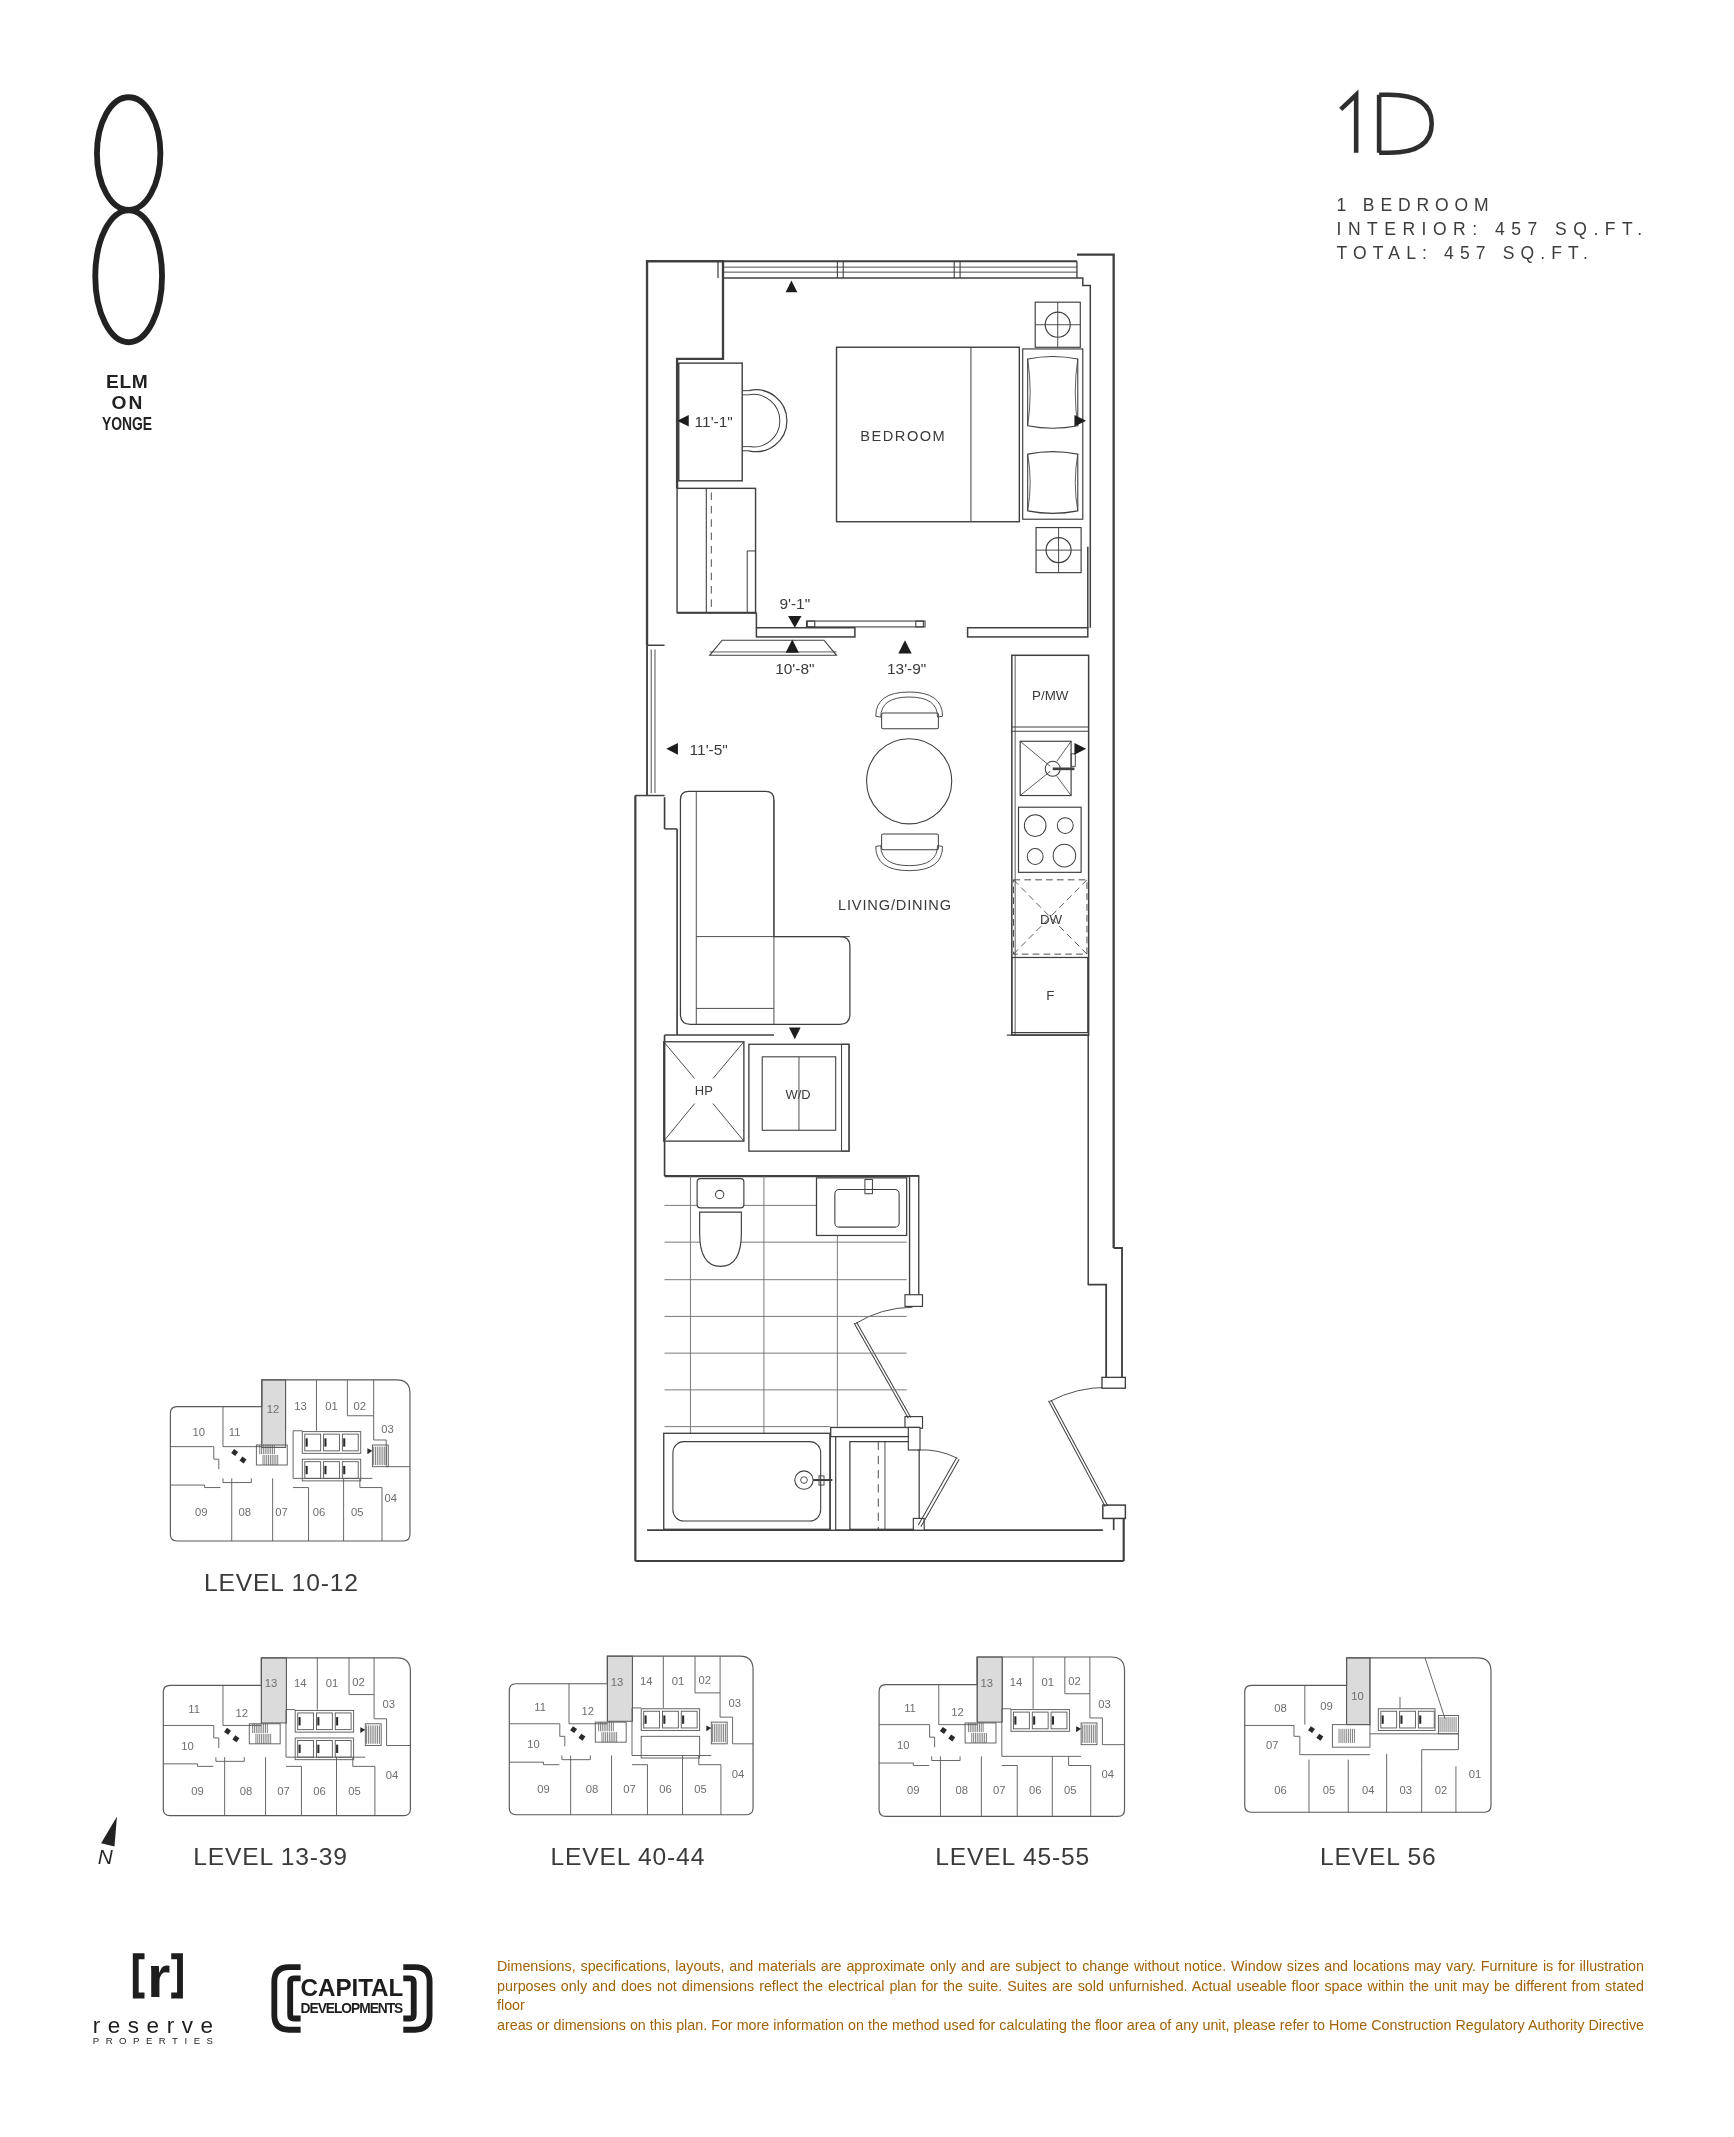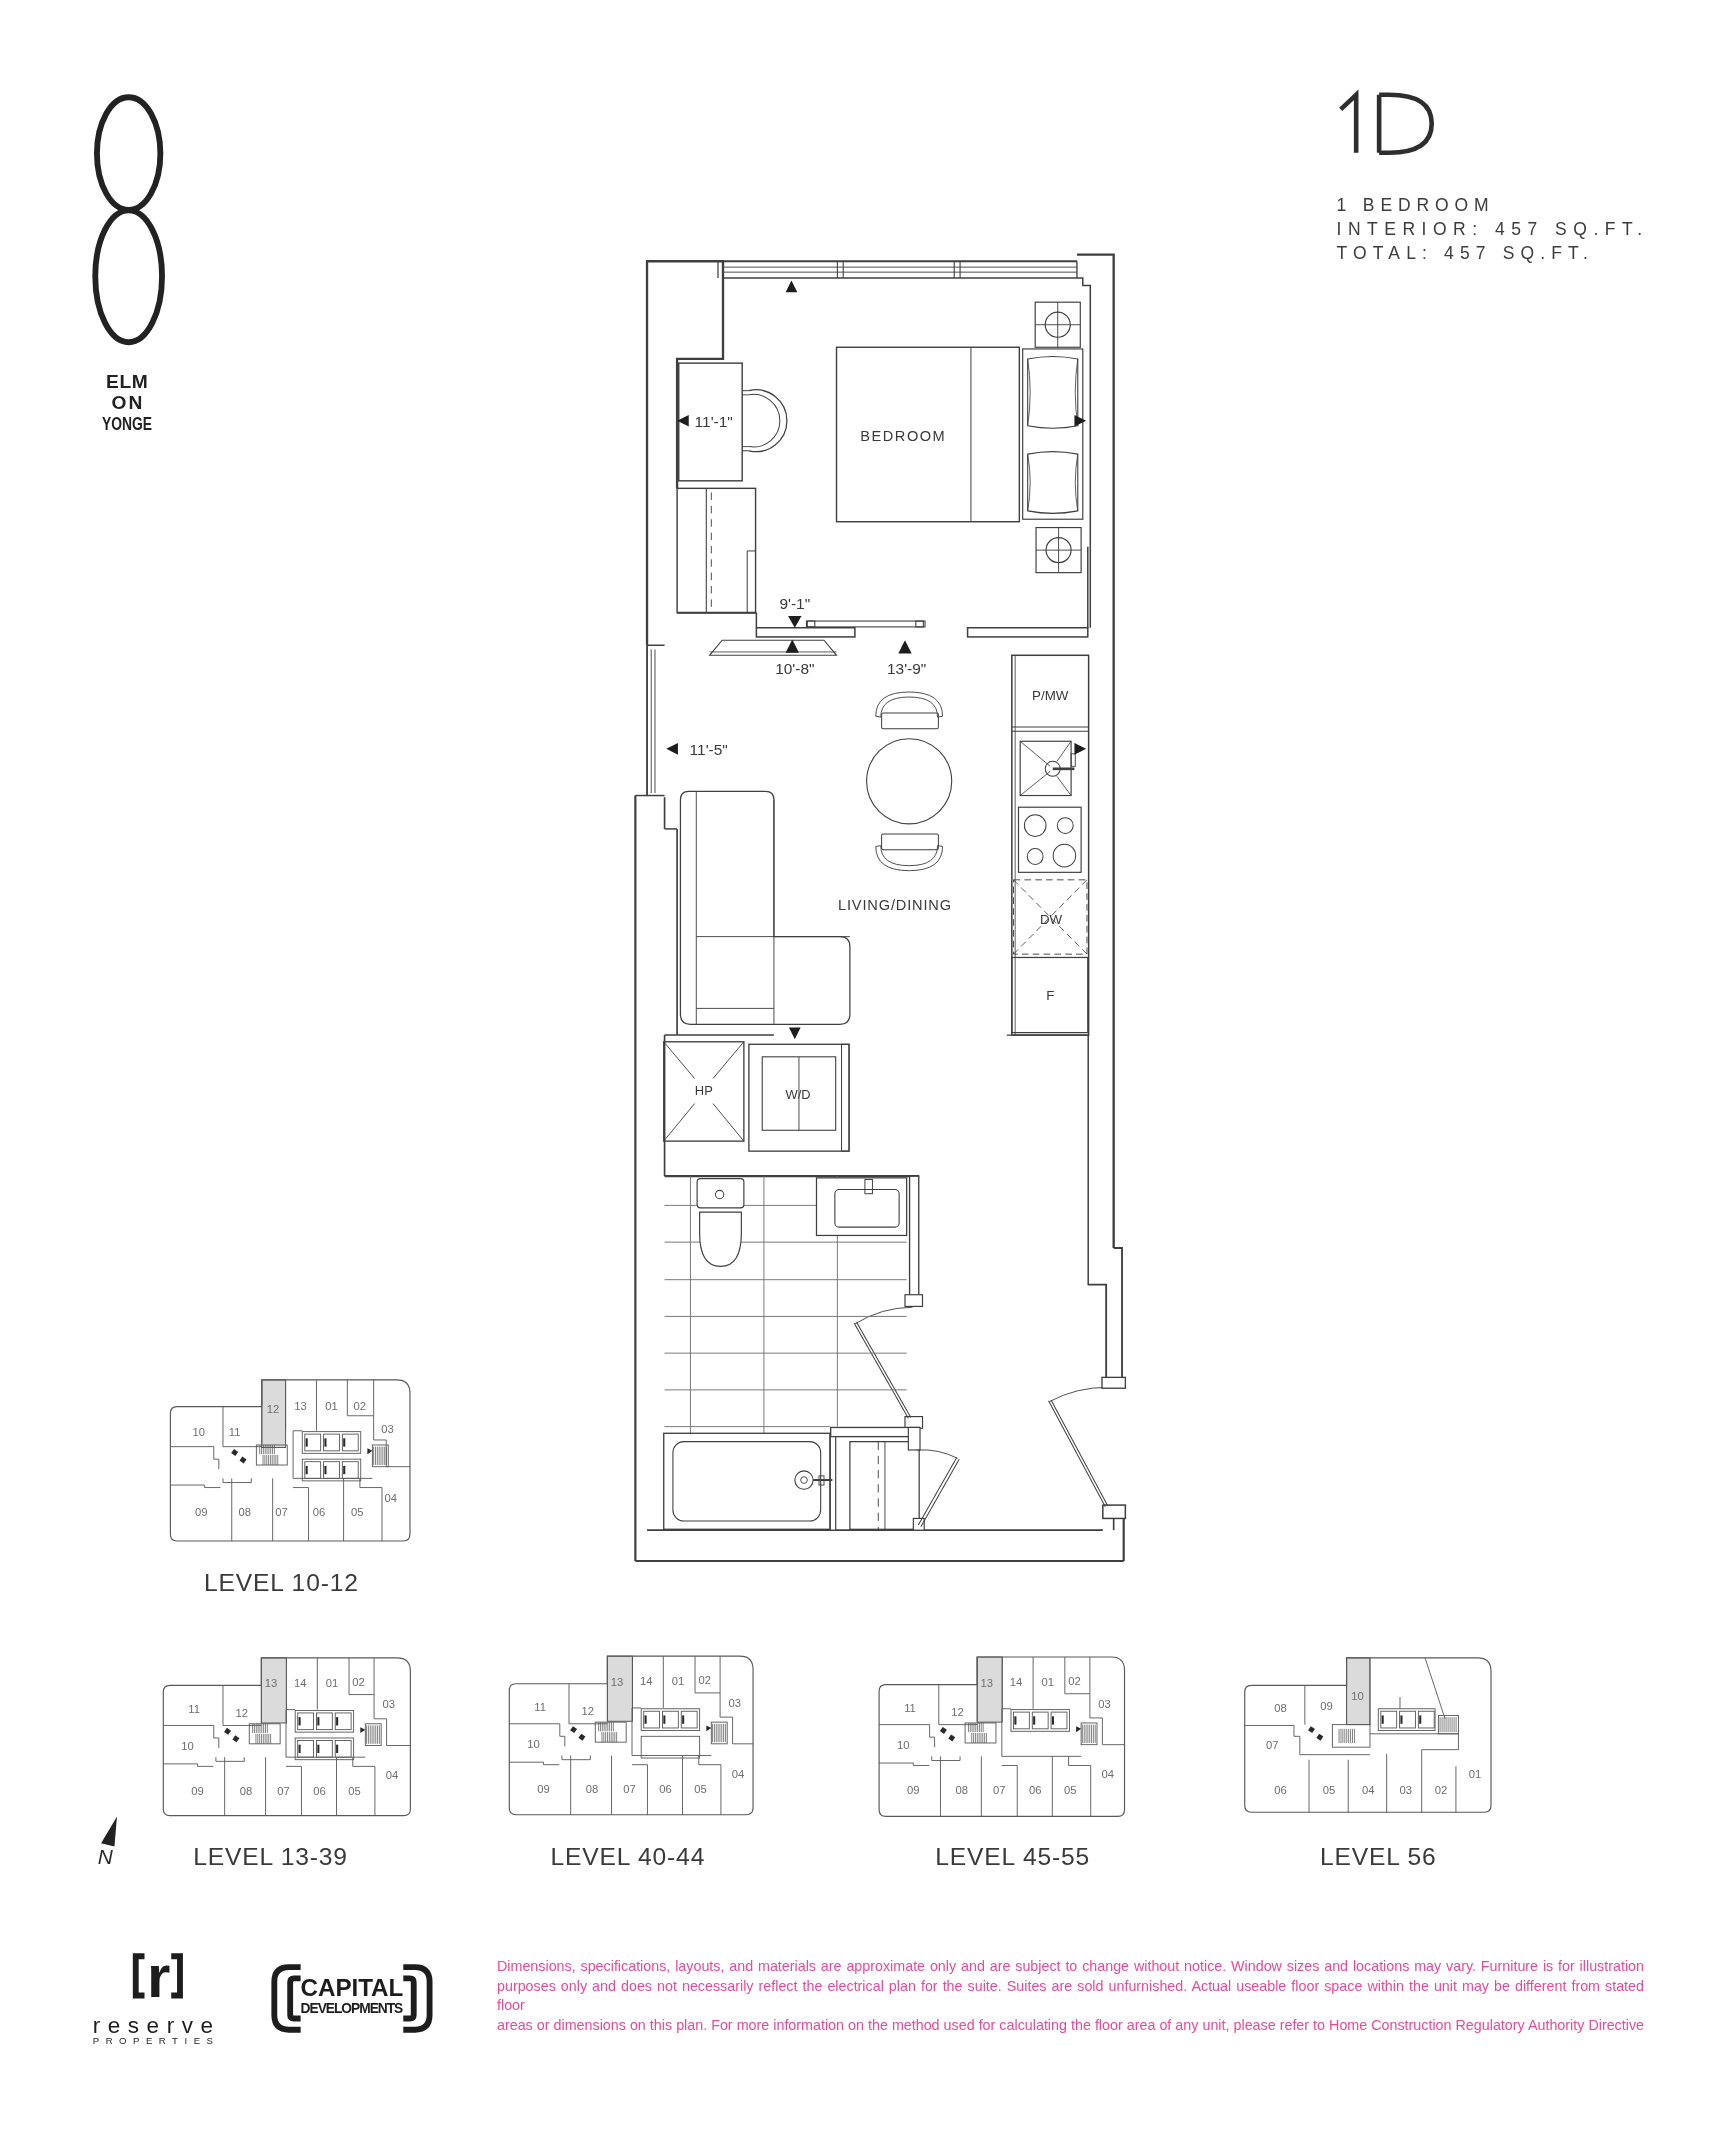--- a/index.html
+++ b/index.html
@@ -1,17 +1,17 @@
 <!DOCTYPE html>
 <html style="font-size:13.4px"><head>
 <meta charset="utf-8">
 <style>
 html,body{margin:0;padding:0;background:#fff;}
 #page{position:relative;width:1734px;height:2137px;background:#ffffff;overflow:hidden;font-family:"Liberation Sans",sans-serif;}
-#disc{position:absolute;left:497px;top:1957px;width:1147px;font-size:14.3px;line-height:19.5px;color:#ec4899;}
+#disc{position:absolute;left:497px;top:1957px;width:1147px;font-size:14.3px;line-height:19.5px;color:#a16207;}
 #disc .j{text-align:justify;text-align-last:justify;}
 </style>
 </head>
 <body>
 <div id="page">
 <svg width="1734" height="2137" viewBox="0 0 2077 2560" style="position:absolute;left:0;top:0">
 
 <g>
 
 <path d="M775,773 L775,313 L866,313 L866,430 L811,430 L811,585" fill="none" stroke="#3f3f3f" stroke-width="2.8"></path>
@@ -718,17 +718,17 @@
 <path d="M360,2356.5 h-14 q-17.5,0 -17.5,17.5 v40 q0,17.5 17.5,17.5 h14" fill="none" stroke="#1d1d1d" stroke-width="7"></path>
 <path d="M360,2370 h-8 q-4.5,0 -4.5,4.5 v39 q0,4.5 4.5,4.5 h8" fill="none" stroke="#1d1d1d" stroke-width="7"></path>
 <path d="M483,2356.5 h14 q17.5,0 17.5,17.5 v40 q0,17.5 -17.5,17.5 h-14" fill="none" stroke="#1d1d1d" stroke-width="7"></path>
 <path d="M483,2370 h8 q4.5,0 4.5,4.5 v39 q0,4.5 -4.5,4.5 h-8" fill="none" stroke="#1d1d1d" stroke-width="7"></path>
 <text x="360" y="2391" font-family="Liberation Sans, sans-serif" font-size="29" font-weight="bold" fill="#1d1d1d" textLength="123" lengthAdjust="spacing">CAPITAL</text>
 <text x="360" y="2412" font-family="Liberation Sans, sans-serif" font-size="16.5" font-weight="bold" fill="#1d1d1d" textLength="123" lengthAdjust="spacing">DEVELOPMENTS</text>
 </svg>
 
 <div id="disc">
       <div class="j">Dimensions, specifications, layouts, and materials are approximate only and are subject to change without notice. Window sizes and locations may vary. Furniture is for illustration</div>
-      <div class="j">purposes only and does not necessarily reflect the electrical plan for the suite. Suites are sold unfurnished. Actual useable floor space within the unit may be different from stated floor</div>
+      <div class="j">purposes only and does not dimensions reflect the electrical plan for the suite. Suites are sold unfurnished. Actual useable floor space within the unit may be different from stated floor</div>
       <div class="j">areas or dimensions on this plan. For more information on the method used for calculating the floor area of any unit, please refer to Home Construction Regulatory Authority Directive</div>
     </div>
 </div>
 
 
 </body></html>

